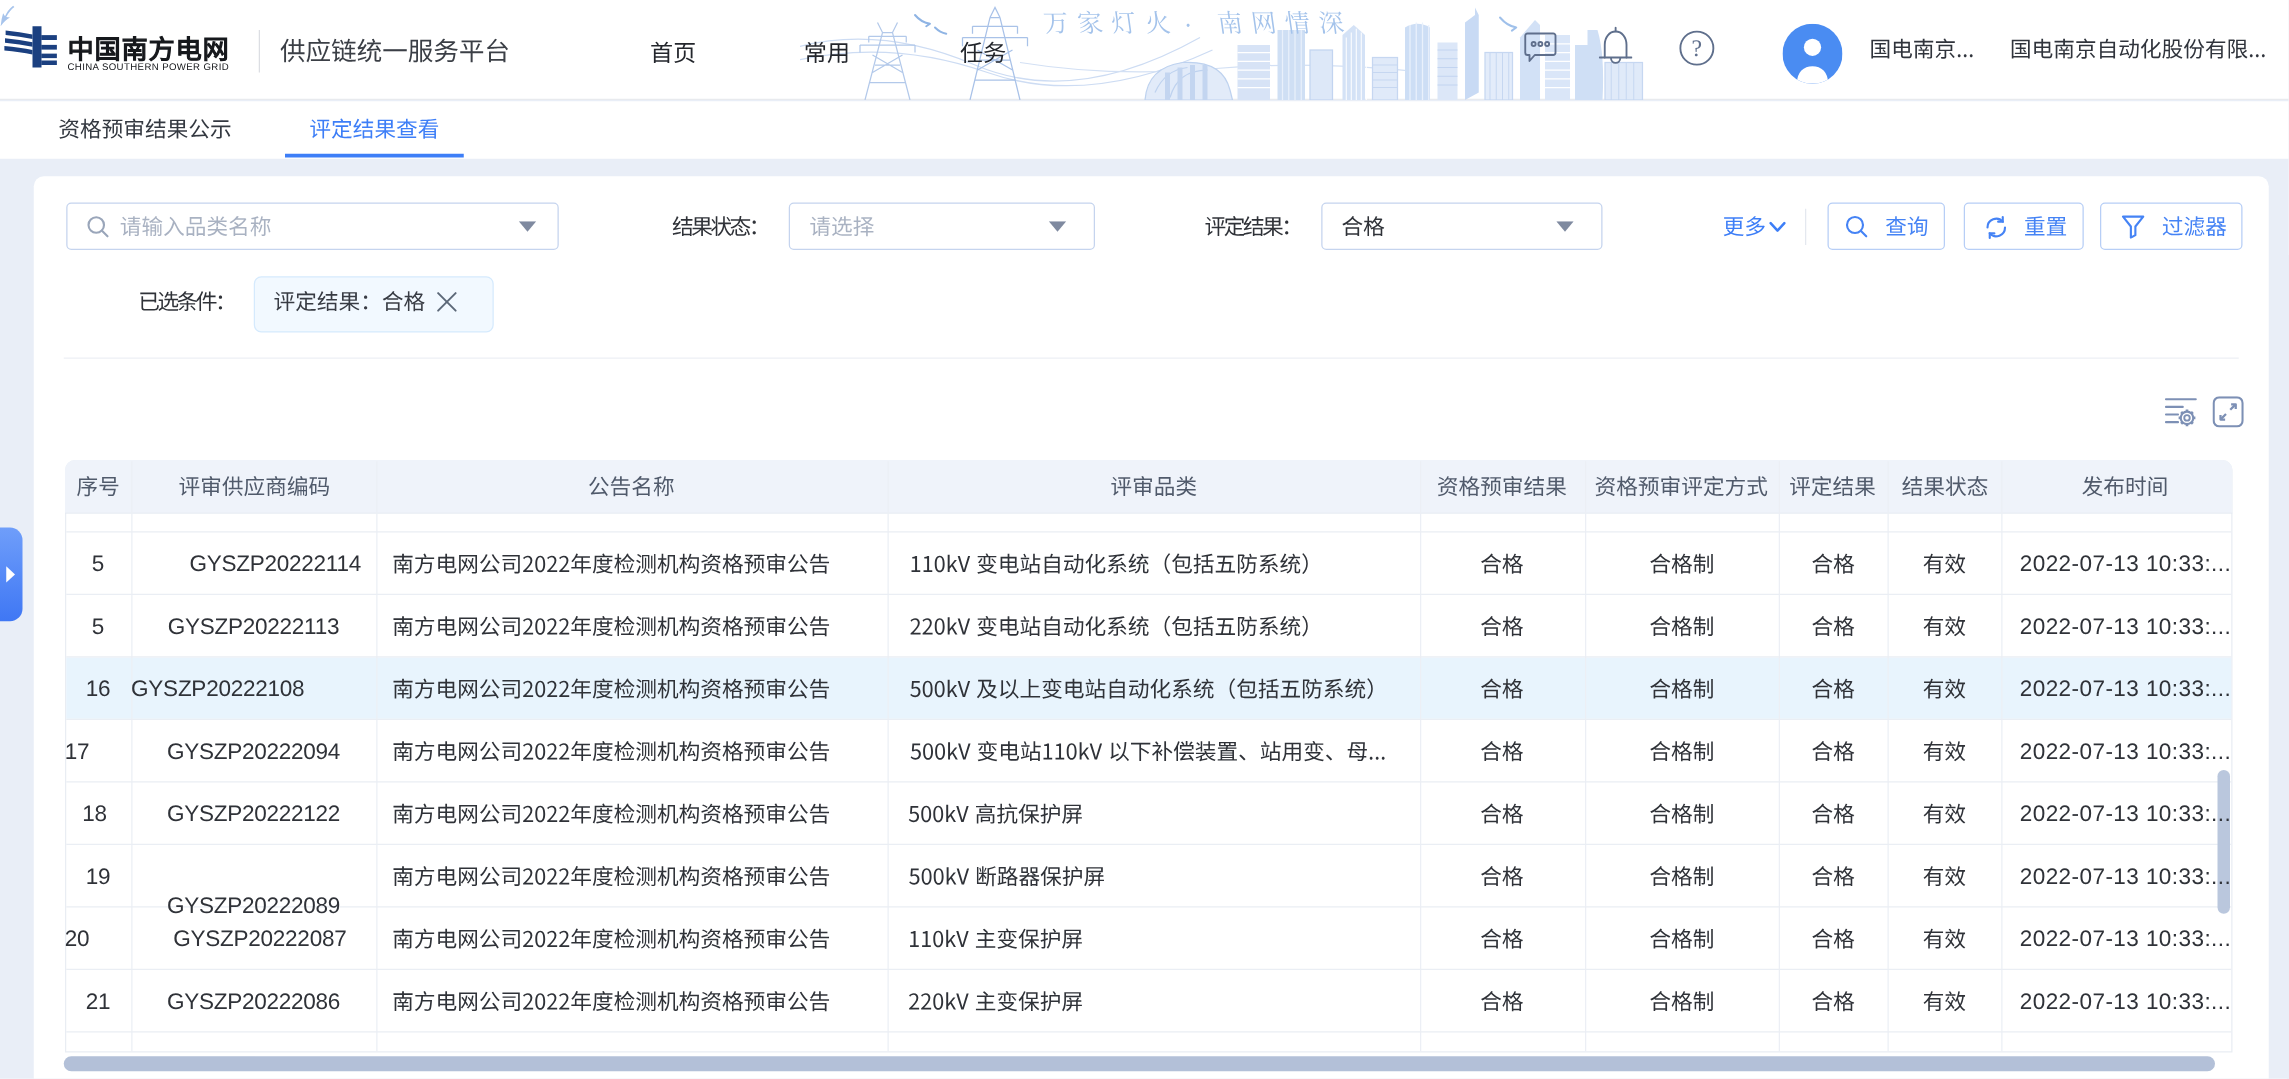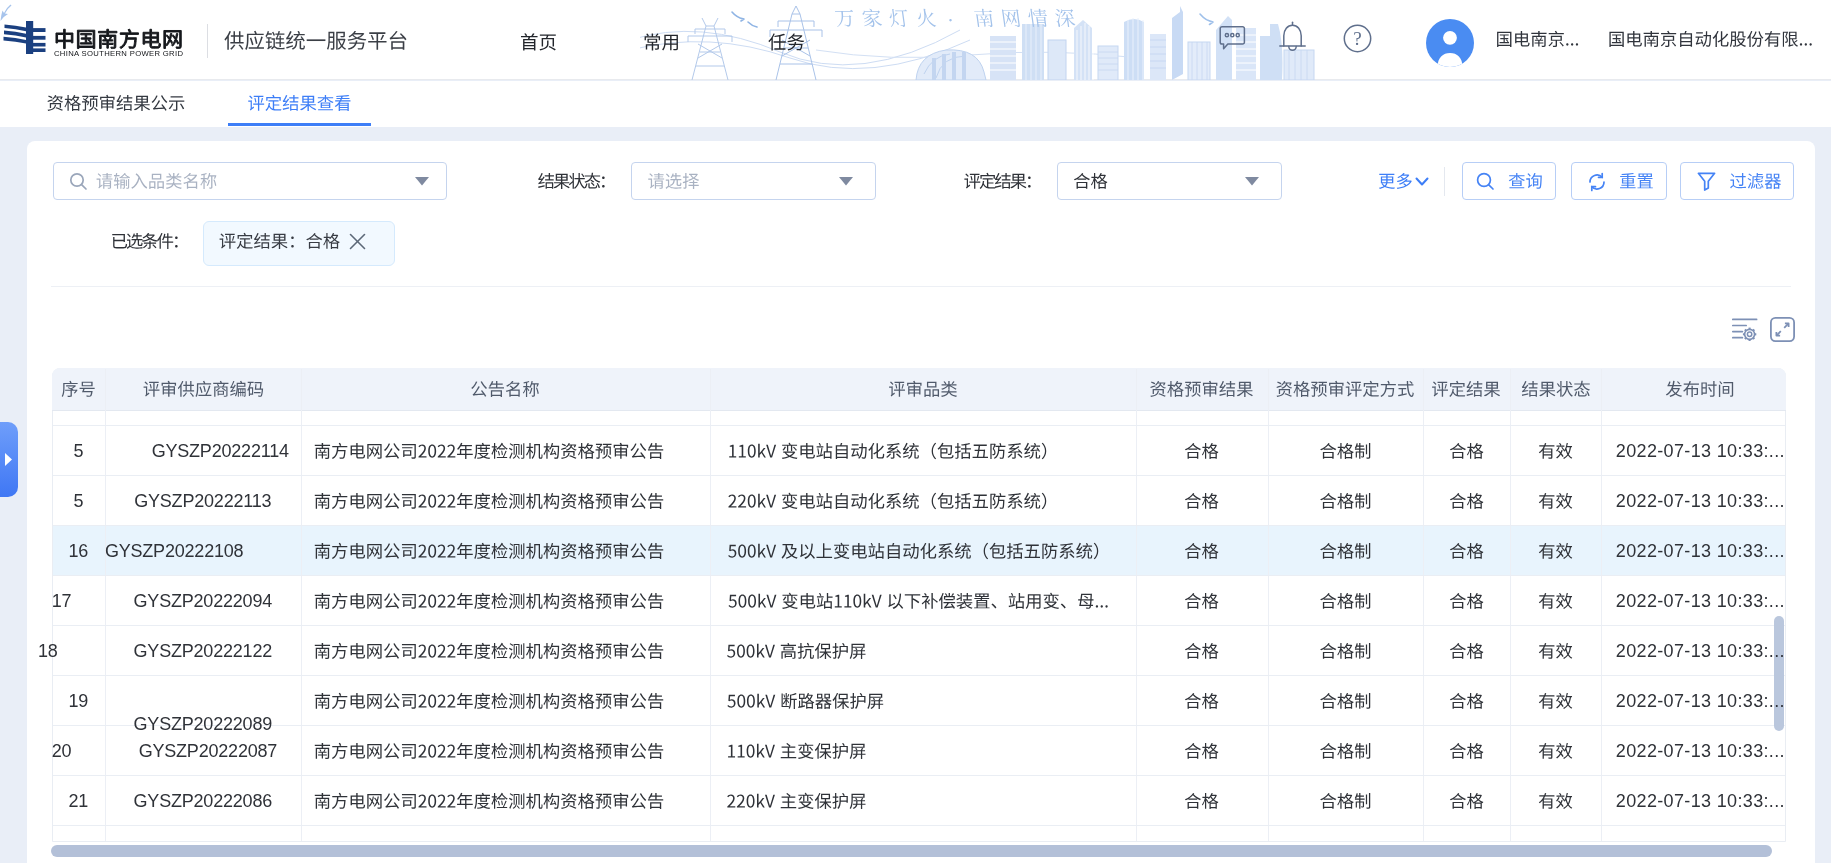--- a/index.html
+++ b/index.html
@@ -1022,21 +1022,21 @@
       <use href="#g683c" x="1000"></use>
     </g>
   </svg>
 <svg class="zh" style="left:1536.0px;top:587.9px" width="39" height="26" viewBox="-114 0 2229 1500">
     <g fill="#2f3238" transform="translate(0,1125) scale(1,-1)">
       <use href="#g6709" x="0"></use>
       <use href="#g6548" x="1000"></use>
     </g>
   </svg>
 <div class="lat" style="left:1615.8px;top:589.0px;letter-spacing:0.35px">2022-07-13 10:33:...</div>
-<div class="lat" style="left:38px;width:53.10000000000001px;top:639.0px;">18</div>
+<div class="lat" style="left:49px;width:53.10000000000001px;top:639.0px;text-align:center">18</div>
 <div class="lat" style="left:104.9px;width:195.79999999999998px;top:639.0px;text-align:center">GYSZP20222122</div>
 <svg class="zh" style="left:309.5px;top:637.9px" width="358" height="26" viewBox="-114 0 20449 1500">
     <g fill="#2f3238" transform="translate(0,1125) scale(1,-1)">
       <use href="#g5357" x="0"></use>
       <use href="#g65b9" x="1000"></use>
       <use href="#g7535" x="2000"></use>
       <use href="#g7f51" x="3000"></use>
       <use href="#g516c" x="4000"></use>
       <use href="#g53f8" x="5000"></use>
       <use href="#g0032" x="6000"></use>

